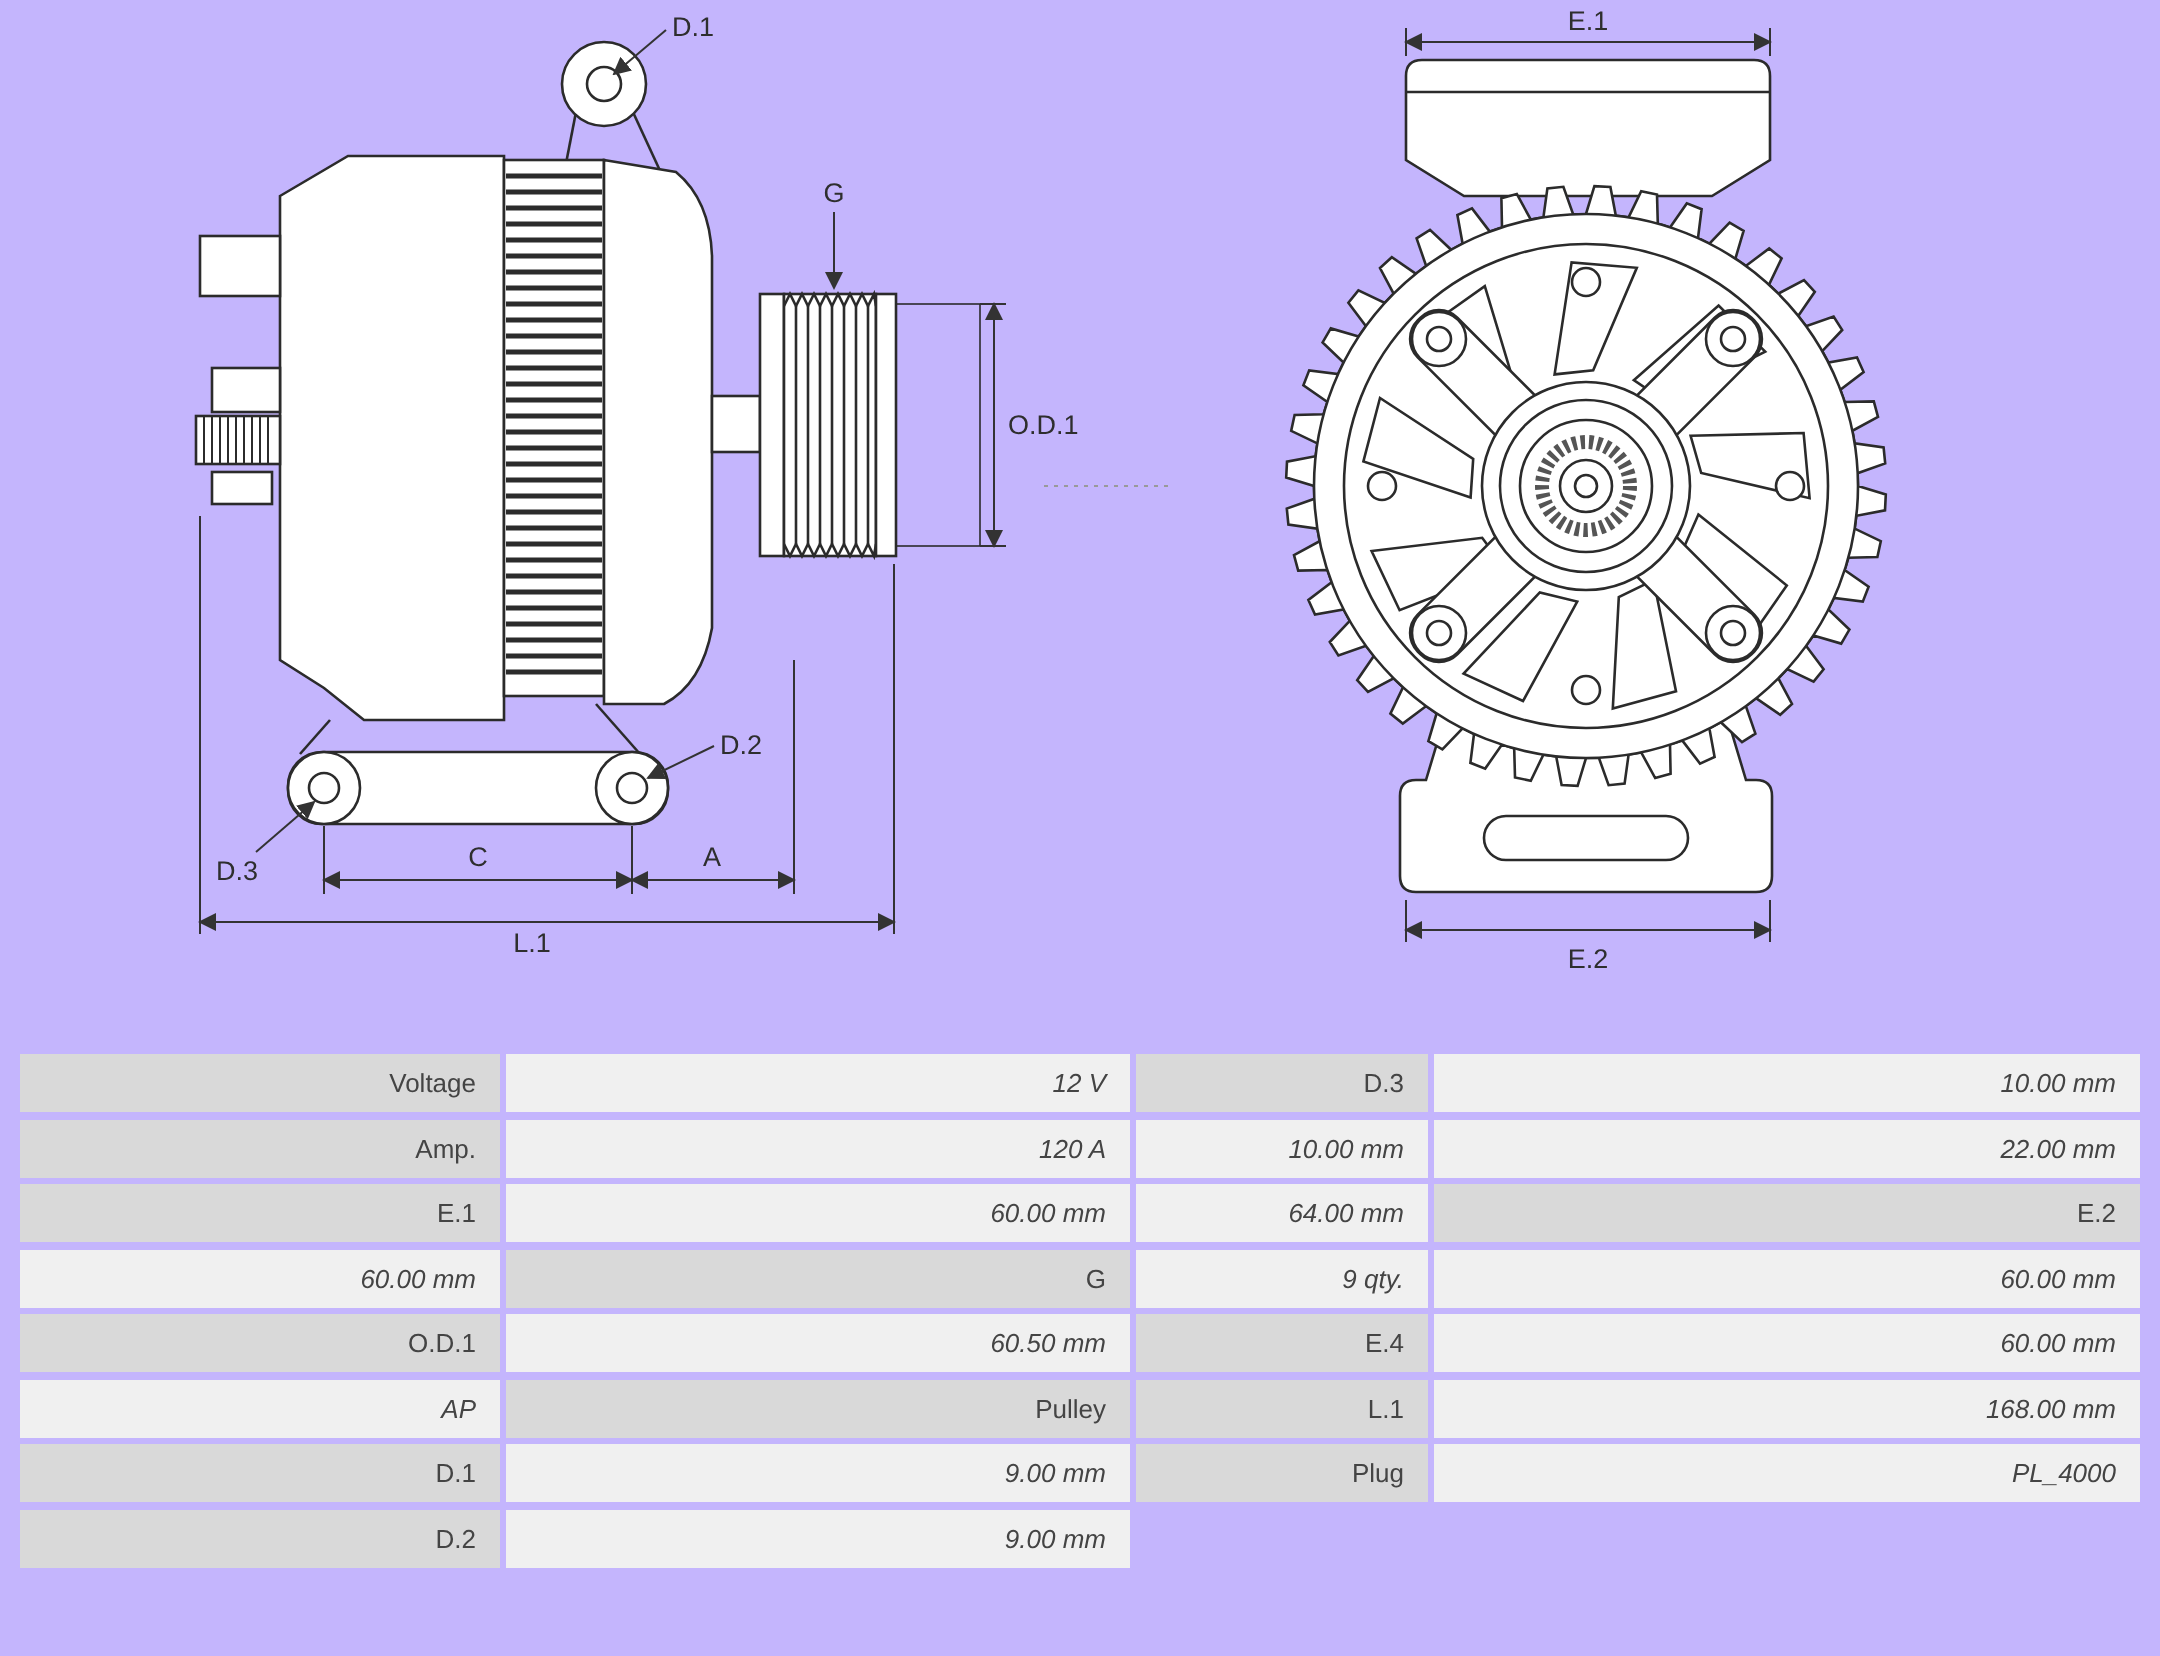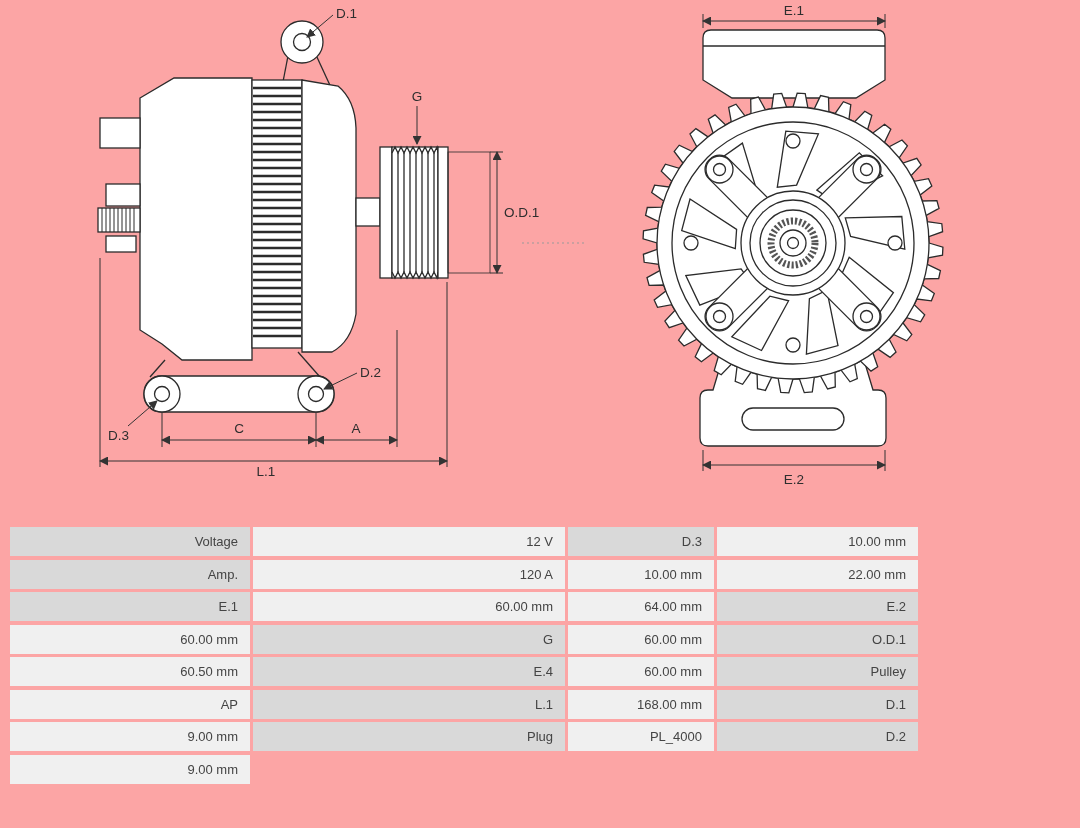--- a/index.html
+++ b/index.html
@@ -1,41 +1,41 @@
 <!DOCTYPE html>
 <html><head>
 <meta charset="utf-8">
 <style>
   html,body { margin:0; padding:0; background:#fff; }
-  .page { position:relative; width:1080px; height:828px; background:#fca5a5;
+  .page { position:relative; width:1080px; height:828px; background:#c4b5fd;
           font-family:"Liberation Sans", sans-serif; overflow:hidden; }
   .drawing { position:absolute; top:0; left:0; }
 
   
   .wh   { fill:#fff; stroke:#2b2b2b; stroke-width:1.3; }
   .nf   { fill:none; stroke:#2b2b2b; stroke-width:1.3; }
   .thin { fill:none; stroke:#2b2b2b; stroke-width:0.8; }
   .dim  { fill:none; stroke:#333; stroke-width:1; }
   .fin  { stroke:#2b2b2b; stroke-width:2.6; }
   .hatch{ fill:none; stroke:#2b2b2b; stroke-width:1; }
   .knurl{ fill:none; stroke:#555; stroke-width:7; stroke-dasharray:2.2 2; }
   .cl   { stroke:#999; stroke-width:1; stroke-dasharray:2 3; }
   .txt  { font-family:"Liberation Sans", sans-serif; font-size:13.5px; fill:#2e2e2e; }
 
   .part-number { position:absolute; top:498px; left:12px; font-size:17px;
                  color:#cc1418; letter-spacing:0.3px;margin-top:36px; }
 
-  .spec-table { position:absolute; top:527px; left:10px; width:908px;
+  .spec-table { position:absolute; top:527px; left:10px; width:1060px;
                 display:grid; grid-template-columns:240px 312px 146px 1fr;
                 gap:3.5px 3px; grid-auto-rows:29px; }
   .cell { height:29px; line-height:29px; font-size:13px; color:#444;
           text-align:right; padding-right:12px; box-sizing:border-box;
           white-space:nowrap; overflow:hidden; }
   .cell.label { background:#d9d9d9; }
-  .cell.value { background:#f0f0f0; }
+  .cell.value { background:#f0f0f0;font-style:italic; }
   .cell.blank { background:transparent; }
 </style>
 </head>
 <body>
 
 <div class="page">
 
   <svg class="drawing" width="1080" height="497" viewBox="0 0 1080 497">
     <defs>
       <marker id="ah" markerWidth="9" markerHeight="9" refX="8" refY="4.5" orient="auto-start-reverse">
@@ -235,29 +235,30 @@
 
     <div class="cell value">22.00 mm</div>
     <div class="cell label">E.1</div>
     <div class="cell value">60.00 mm</div>
 
     <div class="cell value">64.00 mm</div>
     <div class="cell label">E.2</div>
     <div class="cell value">60.00 mm</div>
 
     <div class="cell label">G</div>
+    <div class="cell value">9 qty.</div>
     <div class="cell value">60.00 mm</div>
 
     <div class="cell label">O.D.1</div>
     <div class="cell value">60.50 mm</div>
     <div class="cell label">E.4</div>
     <div class="cell value">60.00 mm</div>
 
+    <div class="cell value">AP</div>
     <div class="cell label">Pulley</div>
-    <div class="cell value">AP</div>
     <div class="cell label">L.1</div>
     <div class="cell value">168.00 mm</div>
 
     <div class="cell label">D.1</div>
     <div class="cell value">9.00 mm</div>
     <div class="cell label">Plug</div>
     <div class="cell value">PL_4000</div>
 
     <div class="cell label">D.2</div>
     <div class="cell value">9.00 mm</div>

